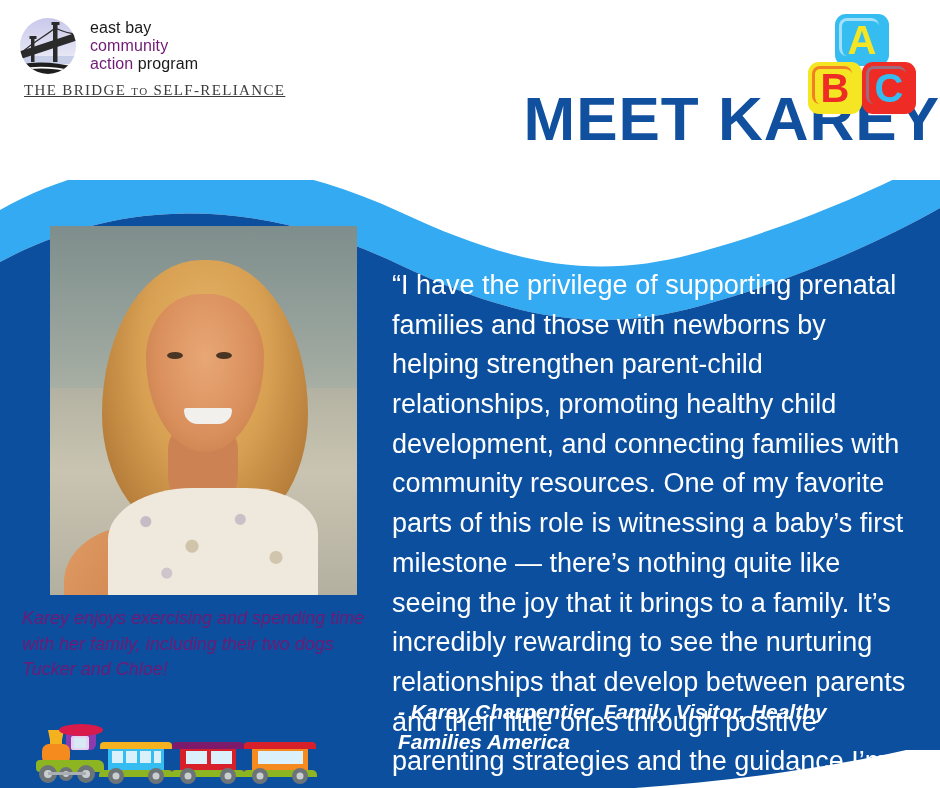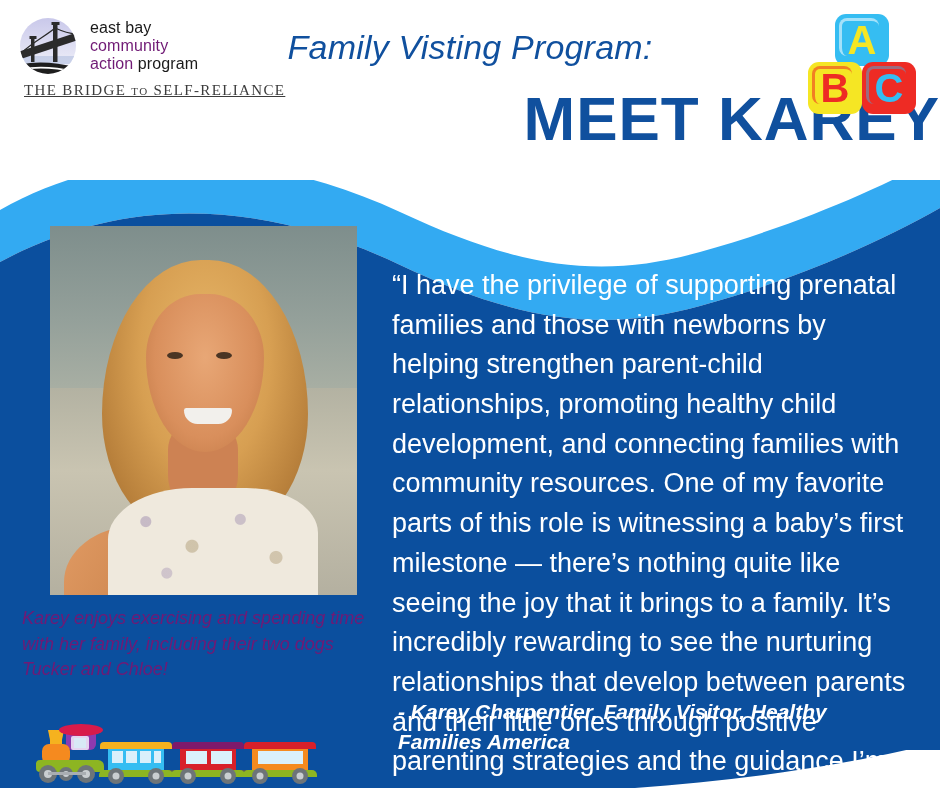--- a/index.html
+++ b/index.html
@@ -276,21 +276,20 @@
         </g>
       </svg>
       <div class="logo-words">
         <div>east bay</div>
         <div class="lw-blue">community</div>
         <div><span class="lw-blue">action</span><span> program</span></div>
       </div>
       <div class="logo-tag">THE BRIDGE to SELF-RELIANCE</div>
     </div>
 
-    <div class="title-kicker">Family Visting Program:</div>
     <div class="title-main">MEET KAREY</div>
 
     <div class="abc">
       <div class="blk blk-a">
         <span>A</span>
         <span class="blk-hl"></span>
       </div>
       <div class="blk blk-b">
         <span>B</span>
         <span class="blk-hl"></span>

